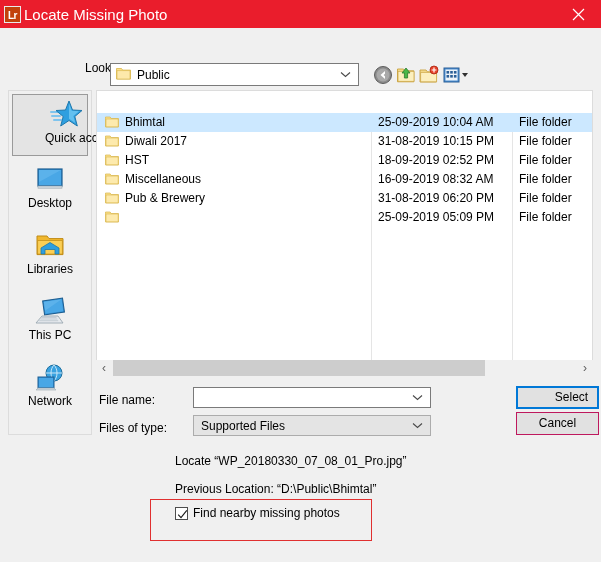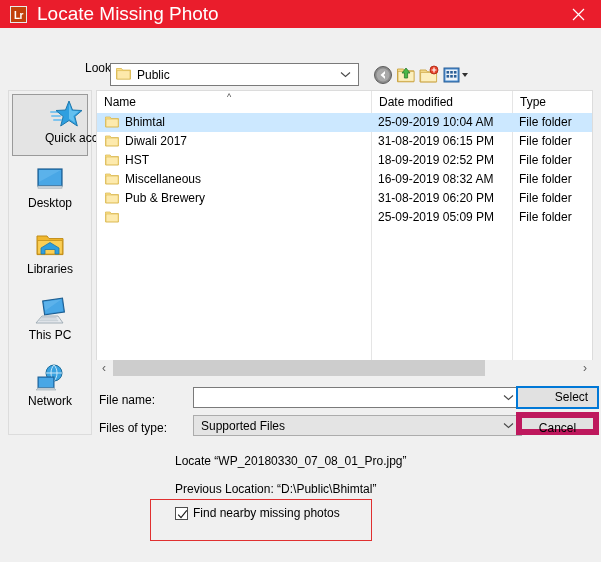--- a/index.html
+++ b/index.html
@@ -21,35 +21,35 @@
   .titlebar {
     position: absolute;
     left: 0; top: 0;
     width: 601px; height: 28px;
     background: #ea1d2c;
     display: flex;
     align-items: center;
   }
   .lr-logo {
     width: 17px; height: 17px;
-    margin-left: 10px;
+    margin-left: 4px;
     background: #c2410c;
     border: 1px solid #e9e9ea;
     color: #ffffff;
     font-size: 10px;
     font-weight: bold;
     line-height: 17px;
     text-align: center;
     letter-spacing: -0.4px;
     box-sizing: border-box;
   }
   .title-text {
-    margin-left: 10px;
+    margin-left: 3px;
     color: #ffffff;
-    font-size: 19px;
+    font-size: 15px;
     white-space: nowrap;
   }
   .close-btn {
     position: absolute;
     right: 0; top: 0;
     width: 45px; height: 28px;
     display: flex;
     align-items: center;
     justify-content: center;
   }
@@ -243,21 +243,21 @@
     position: absolute;
     left: 99px;
     font-size: 12px;
   }
   .lbl-filename { top: 364px; }
   .lbl-filetype { top: 392px; }
 
   .field-combo {
     position: absolute;
     left: 193px;
-    width: 329px; height: 21px;
+    width: 238px; height: 21px;
     box-sizing: border-box;
     display: flex;
     align-items: center;
   }
   .combo-filename {
     top: 358px;
     background: #ffffff;
     border: 1px solid #7a7a7a;
   }
   .combo-filetype {
@@ -270,21 +270,21 @@
     font-size: 12px;
   }
 
   .btn {
     position: absolute;
     left: 516px;
     width: 83px; height: 23px;
     font-size: 12px;
     font-family: "Liberation Sans", sans-serif;
     background: #e1e1e1;
-    border: 6px solid #be185d;
+    border: 1px solid #be185d;
     box-sizing: border-box;
     text-align: center;
     line-height: 21px;
     color: #000000;
   }
   .btn-select {
     top: 357px;
     border: 2px solid #0078d7;
     line-height: 19px;
     padding-left: 28px;
@@ -466,26 +466,20 @@
           <rect x="5" y="14" width="16" height="11" fill="#2f8fd6" stroke="#1e5f92" stroke-width="1"></rect>
           <path d="M6 15 h14 v9 h-14 z" fill="#49a7e6"></path>
           <path d="M3 27 h20 l-2 -2 h-16 z" fill="#cfd8de" stroke="#9aa7b0" stroke-width="0.6"></path>
         </svg>
       </div>
       <div class="place-label">Network</div>
     </div>
   </div>
 
   <div class="filelist">
-    <div class="colheader">
-      <div class="cell first col-name">Name</div>
-      <div class="sort-caret">^</div>
-      <div class="cell col-date">Date modified</div>
-      <div class="cell col-type">Type</div>
-    </div>
 
     <div class="vdiv vdiv1"></div>
     <div class="vdiv vdiv2"></div>
 
     <div class="rows">
 
       <div class="row selected">
         <span class="row-folder-icon">
           <svg width="14" height="12" viewBox="0 0 14 12">
             <path d="M0.5 1 h4.6 l1.1 1.5 h7.3 v8.5 h-13 z" fill="#fbe08a" stroke="#d8b64a" stroke-width="0.7"></path>
@@ -498,21 +492,21 @@
       </div>
 
       <div class="row">
         <span class="row-folder-icon">
           <svg width="14" height="12" viewBox="0 0 14 12">
             <path d="M0.5 1 h4.6 l1.1 1.5 h7.3 v8.5 h-13 z" fill="#fbe08a" stroke="#d8b64a" stroke-width="0.7"></path>
             <path d="M1 3 h12.2 v7.8 h-12.2 z" fill="#fdeaad" stroke="#d8b64a" stroke-width="0.6"></path>
           </svg>
         </span>
         <span class="cell c-name">Diwali 2017</span>
-        <span class="cell c-date">31-08-2019 06:15 PM</span>
+        <span class="cell c-date">31-08-2019 10:15 PM</span>
         <span class="cell c-type">File folder</span>
       </div>
 
       <div class="row">
         <span class="row-folder-icon">
           <svg width="14" height="12" viewBox="0 0 14 12">
             <path d="M0.5 1 h4.6 l1.1 1.5 h7.3 v8.5 h-13 z" fill="#fbe08a" stroke="#d8b64a" stroke-width="0.7"></path>
             <path d="M1 3 h12.2 v7.8 h-12.2 z" fill="#fdeaad" stroke="#d8b64a" stroke-width="0.6"></path>
           </svg>
         </span>

